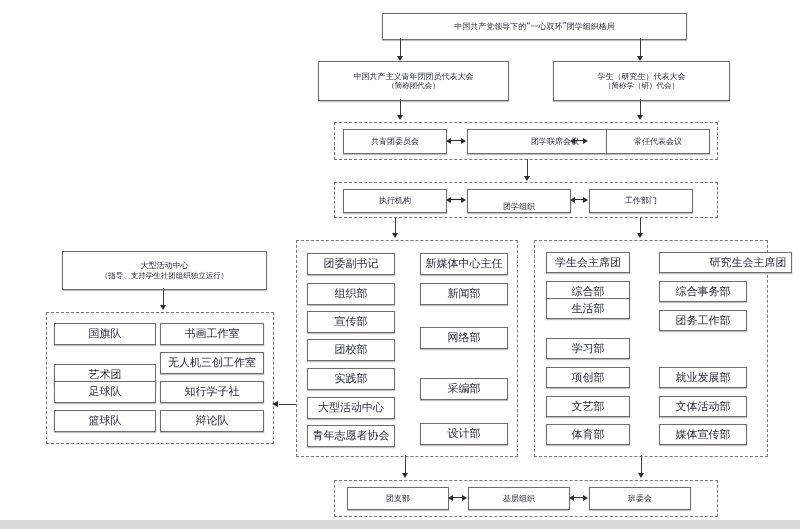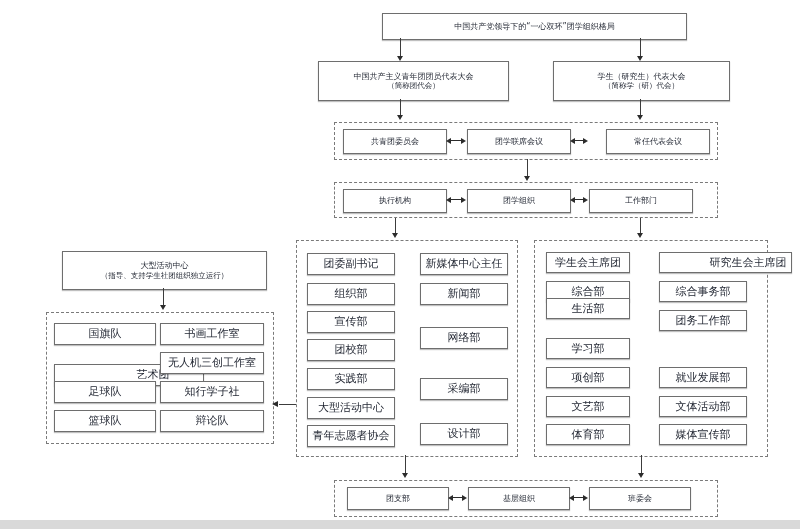--- a/index.html
+++ b/index.html
@@ -53,41 +53,41 @@
 
   <div class="vline" style="left:400px;top:99px;height:16px;"></div>
   <div class="ahead-down" style="left:397px;top:115px;"></div>
   <div class="vline" style="left:640px;top:99px;height:16px;"></div>
   <div class="ahead-down" style="left:637px;top:115px;"></div>
 
   <div class="dashed" style="left:334px;top:122px;width:382px;height:36px;"></div>
   <div class="box" style="left:343px;top:129px;width:102px;height:23px;">
     <span>共青团委员会</span>
   </div>
-  <div class="box" style="left:467px;top:129px;width:102px;height:23px;">
+  <div class="box" style="left:467px;top:129px;width:102px;height:23px;padding-left:36px;">
     <span>团学联席会议</span>
   </div>
   <div class="box" style="left:606px;top:129px;width:102px;height:23px;">
     <span>常任代表会议</span>
   </div>
   <div class="darrow" style="left:446px;top:137px;width:20px;">
       <span class="bar"></span>
     </div>
   <div class="darrow" style="left:570px;top:137px;width:18px;">
       <span class="bar"></span>
     </div>
 
   <div class="vline" style="left:527px;top:159px;height:17px;"></div>
   <div class="ahead-down" style="left:524px;top:176px;"></div>
 
   <div class="dashed" style="left:334px;top:182px;width:382px;height:34px;"></div>
   <div class="box" style="left:343px;top:189px;width:102px;height:22px;">
     <span>执行机构</span>
   </div>
-  <div class="box" style="left:467px;top:189px;width:102px;height:22px;">
+  <div class="box" style="left:467px;top:189px;width:102px;height:22px;justify-content:flex-end;">
     <span>团学组织</span>
   </div>
   <div class="box" style="left:589px;top:189px;width:102px;height:22px;">
     <span>工作部门</span>
   </div>
   <div class="darrow" style="left:446px;top:196px;width:20px;">
       <span class="bar"></span>
     </div>
   <div class="darrow" style="left:570px;top:196px;width:18px;">
       <span class="bar"></span>
@@ -105,21 +105,21 @@
   <div class="vline" style="left:163px;top:288px;height:17px;"></div>
   <div class="ahead-down" style="left:160px;top:305px;"></div>
 
   <div class="dashed" style="left:46px;top:312px;width:226px;height:130px;"></div>
   <div class="box sm" style="left:54px;top:323px;width:100px;height:20px;">
       <span>国旗队</span>
     </div>
   <div class="box sm" style="left:160px;top:323px;width:102px;height:20px;">
       <span>书画工作室</span>
     </div>
-  <div class="box sm" style="left:54px;top:364px;width:100px;height:20px;padding-left:48px;">
+  <div class="box sm" style="left:54px;top:364px;width:100px;height:20px;">
       <span>艺术团</span>
     </div>
   <div class="box sm" style="left:160px;top:352px;width:102px;height:20px;">
       <span>无人机三创工作室</span>
     </div>
   <div class="box sm" style="left:54px;top:381px;width:100px;height:20px;">
       <span>足球队</span>
     </div>
   <div class="box sm" style="left:160px;top:381px;width:102px;height:20px;">
       <span>知行学子社</span>

